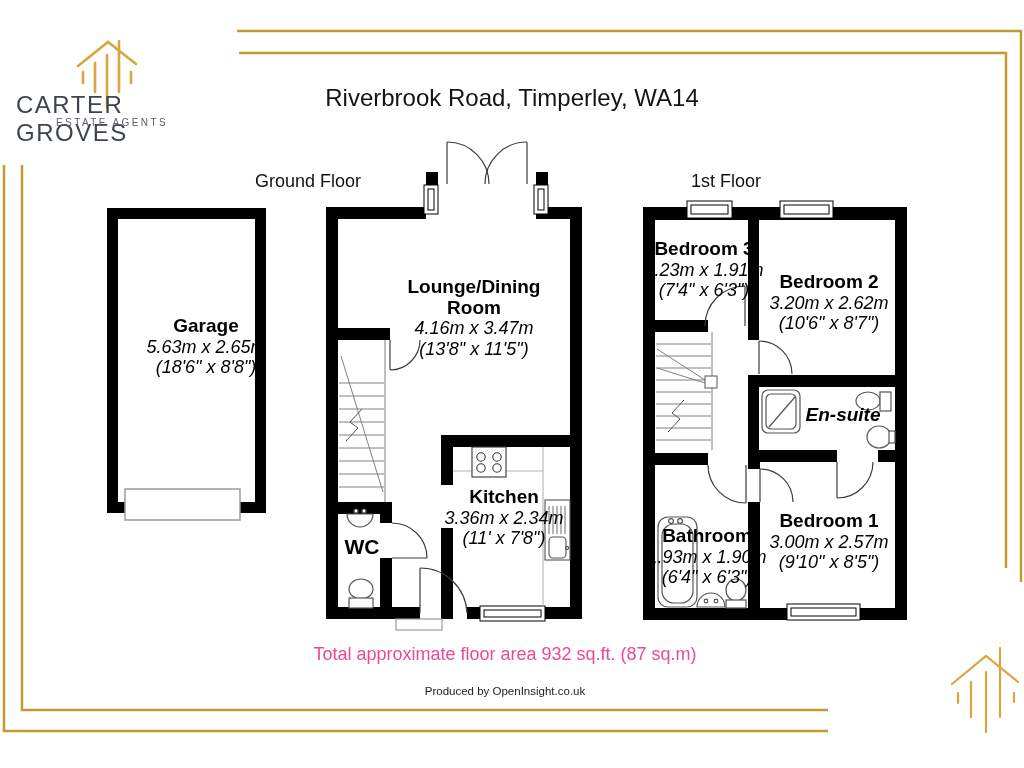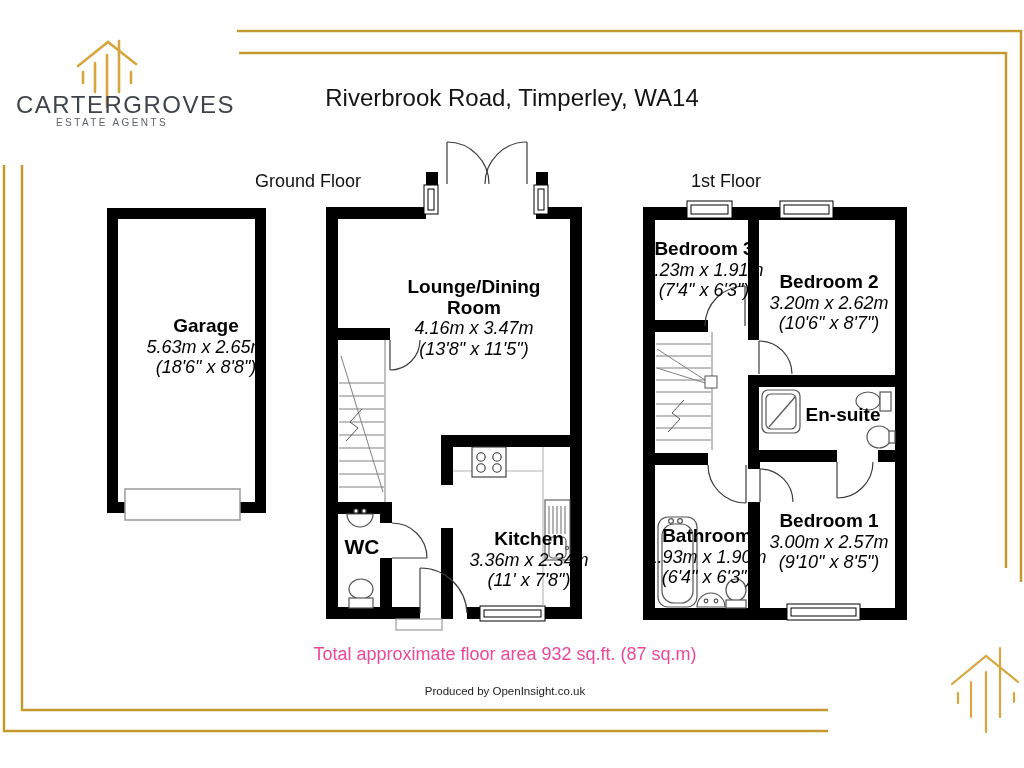--- a/index.html
+++ b/index.html
@@ -1,19 +1,19 @@
 <!DOCTYPE html>
 <html><head>
 <meta charset="utf-8">
 <style>
   html,body{margin:0;padding:0;background:#fff;}
   #canvas{position:relative;width:1024px;height:768px;background:#ffffff;overflow:hidden;
           font-family:"Liberation Sans","DejaVu Sans",sans-serif;color:#000;}
   #plan-svg{position:absolute;left:0;top:0;}
-  .abs{position:absolute;}
+  .abs{position:absolute;flex-direction:column;}
   .ctr{transform:translate(-50%,-50%);text-align:center;}
   
   #brand-word{left:16px;top:91px;width:192px;display:flex;justify-content:space-between;
               font-size:24px;font-weight:400;letter-spacing:1.5px;color:#3E444C;}
   #brand-tagline{left:16px;top:117px;width:192px;text-align:center;font-size:10px;
                  letter-spacing:2.4px;color:#5C6168;}
   
   #page-title{left:512px;top:98px;font-size:24px;color:#141414;white-space:nowrap;}
   .floor-label{font-size:18px;color:#111;white-space:nowrap;}
   
@@ -276,21 +276,21 @@
     <div class="dims">5.63m x 2.65m</div>
     <div class="dims">(18'6" x 8'8")</div>
   </div>
 
   <div class="abs ctr room" style="left:474px;top:318px;">
     <div class="name wrap">Lounge/Dining Room</div>
     <div class="dims">4.16m x 3.47m</div>
     <div class="dims">(13'8" x 11'5")</div>
   </div>
 
-  <div class="abs ctr room" style="left:504px;top:560px;margin-left:25px;">
+  <div class="abs ctr room" style="left:504px;top:518px;">
     <div class="name">Kitchen</div>
     <div class="dims">3.36m x 2.34m</div>
     <div class="dims">(11' x 7'8")</div>
   </div>
 
   <div class="abs ctr room" style="left:362px;top:547px;">
     <div class="name" style="font-size:21px;">WC</div>
   </div>
 
   <div class="abs ctr room" style="left:704px;top:270px;">
@@ -298,21 +298,21 @@
     <div class="dims">2.23m x 1.91m</div>
     <div class="dims">(7'4" x 6'3")</div>
   </div>
 
   <div class="abs ctr room" style="left:829px;top:303px;">
     <div class="name">Bedroom 2</div>
     <div class="dims">3.20m x 2.62m</div>
     <div class="dims">(10'6" x 8'7")</div>
   </div>
 
-  <div class="abs ctr room" style="left:843px;top:415px;">
+  <div class="abs ctr room" style="left:843px;top:415px;font-style:italic;">
     <div class="name">En-suite</div>
   </div>
 
   <div class="abs ctr room" style="left:707px;top:557px;">
     <div class="name">Bathroom</div>
     <div class="dims">1.93m x 1.90m</div>
     <div class="dims">(6'4" x 6'3")</div>
   </div>
 
   <div class="abs ctr room" style="left:829px;top:542px;">

